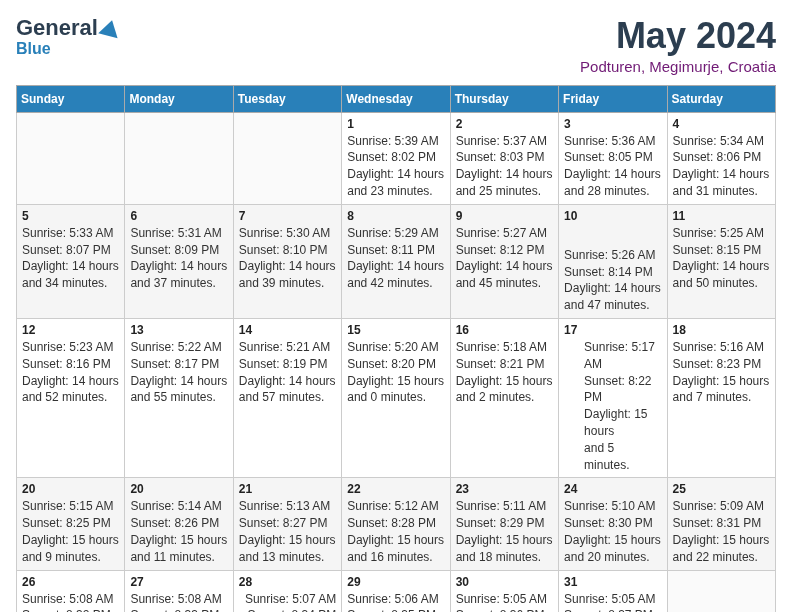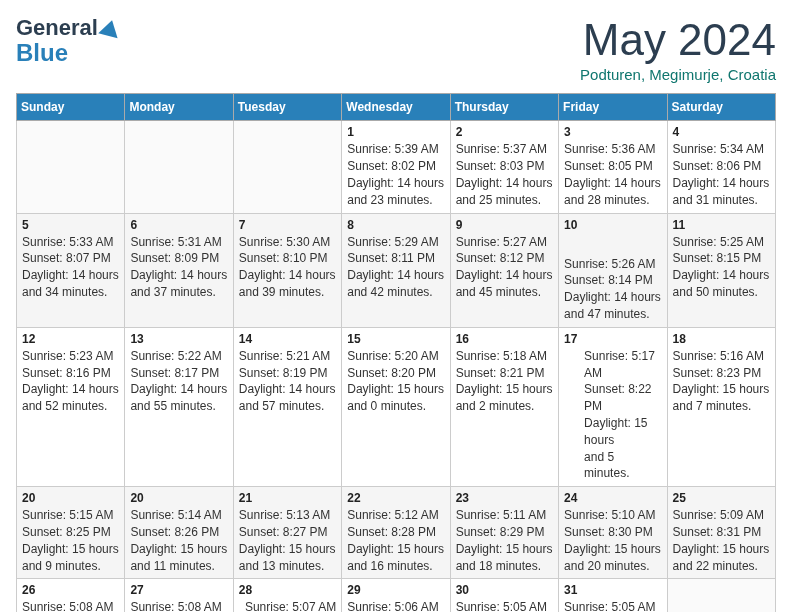--- a/index.html
+++ b/index.html
@@ -22,21 +22,21 @@
       flex-direction: column;
       align-items: flex-start;
     }
     .logo-general {
       font-size: 22px;
       font-weight: bold;
       color: #2c3e50;
       line-height: 1.1;
     }
     .logo-blue {
-      font-size: 24px;
+      font-size: 16px;
       font-weight: bold;
       color: #2980b9;
       line-height: 1.1;
     }
     .logo-triangle {
       width: 0;
       height: 0;
       border-left: 10px solid transparent;
       border-right: 10px solid transparent;
       border-bottom: 16px solid #2980b9;
@@ -46,28 +46,28 @@
       transform: rotate(15deg);
     }
     .logo-row {
       display: flex;
       align-items: center;
     }
     .title-section {
       text-align: right;
     }
     .month-title {
-      font-size: 44px;
-      font-weight: normal;
+      font-size: 36px;
+      font-weight: bold;
       color: #2c3e50;
       line-height: 1.1;
     }
     .location-title {
       font-size: 15px;
-      color: #0f766e;
+      color: #701a75;
       margin-top: 2px;
     }
     .calendar {
       width: 100%;
       border-collapse: collapse;
       font-size: 11px;
     }
     .calendar th {
       background: #2980b9;
       color: #fff;

